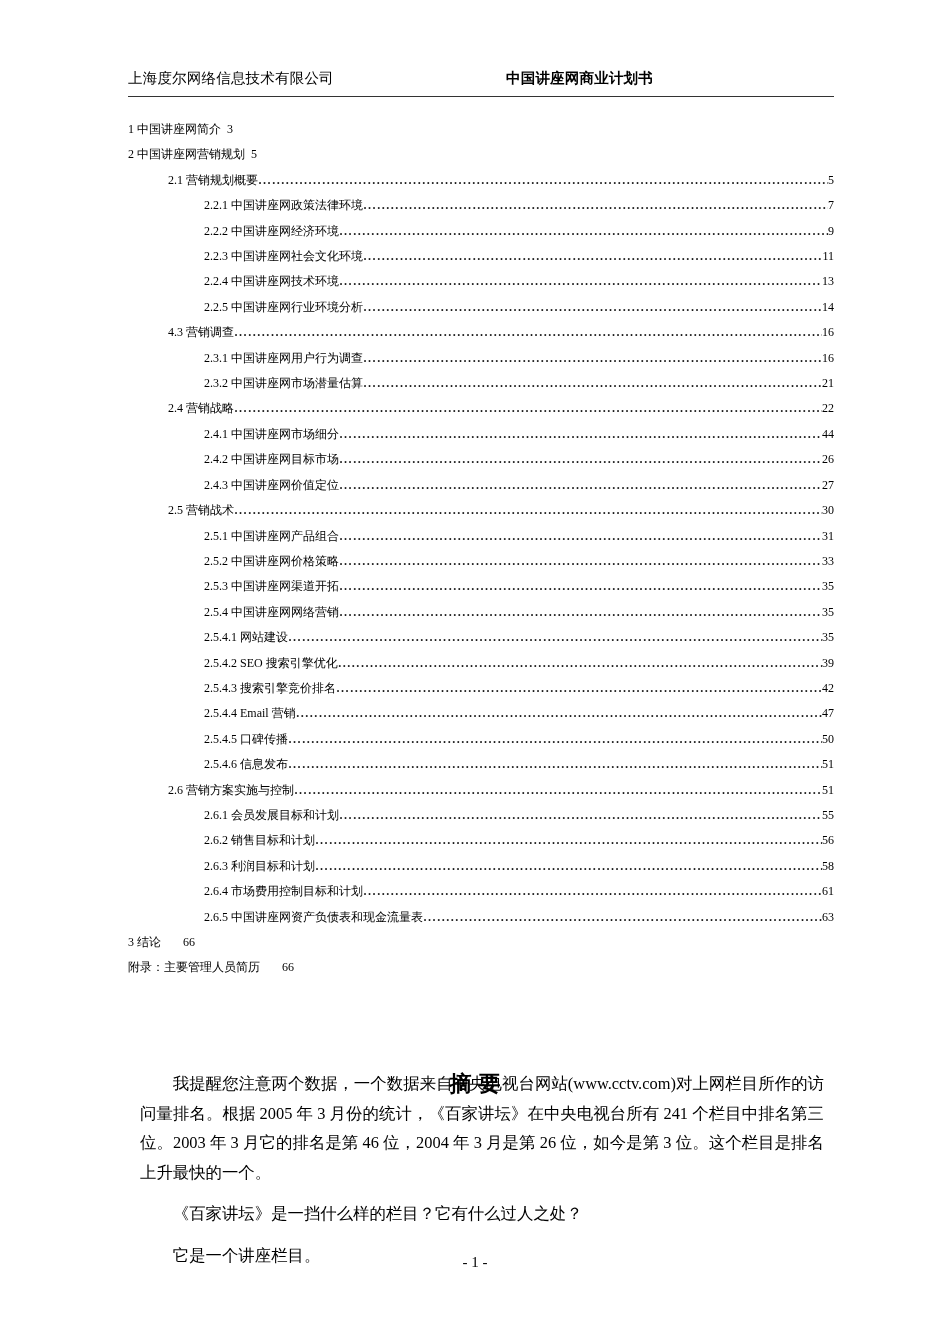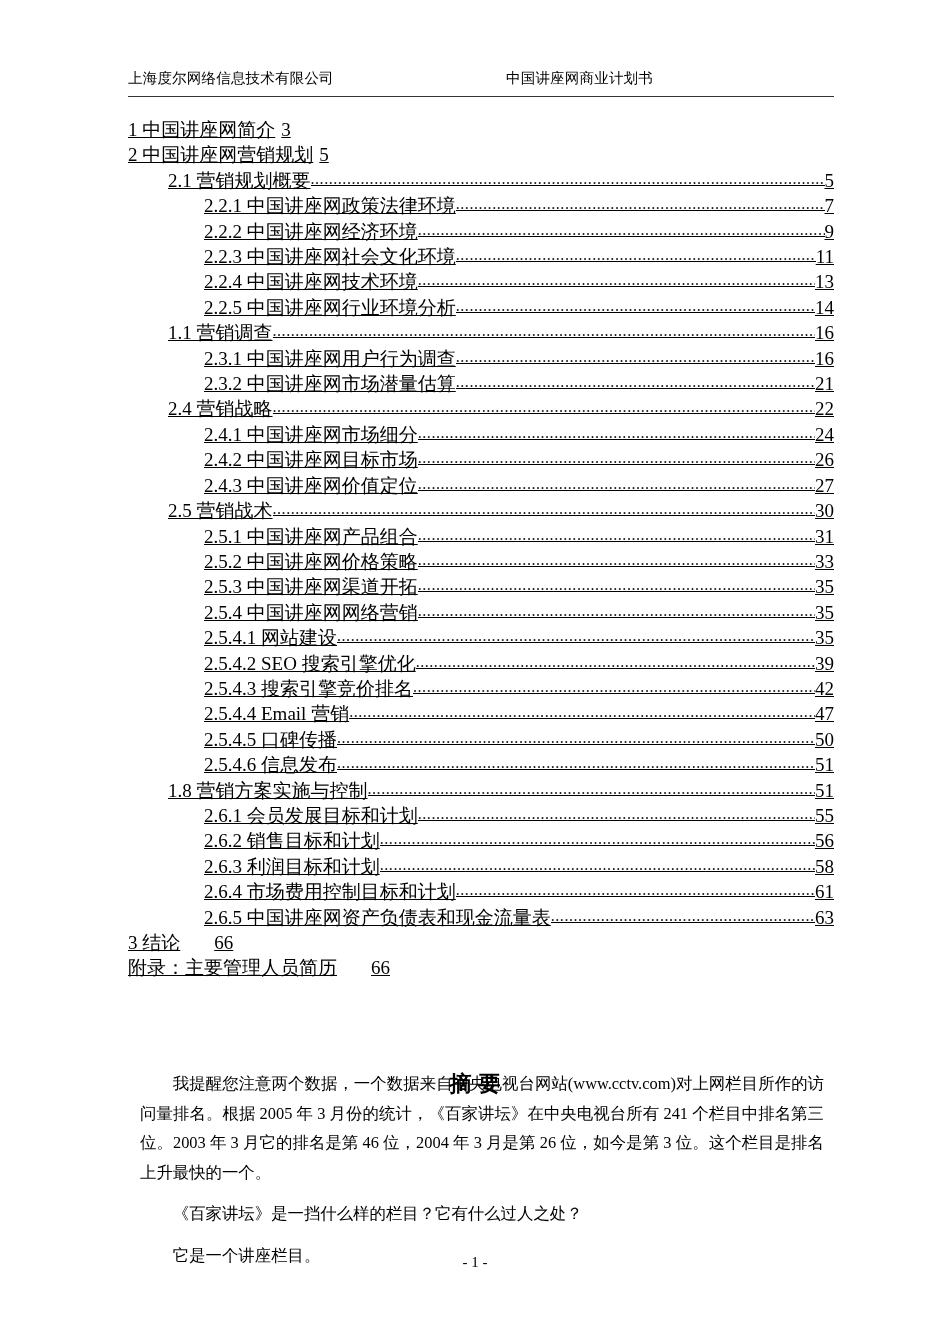--- a/index.html
+++ b/index.html
@@ -37,36 +37,36 @@
     line-height: 20px;
     letter-spacing: 0.2px;
   }
   .header-left {
     white-space: nowrap;
   }
   .header-right {
     position: absolute;
     left: 378px;
     white-space: nowrap;
+    font-weight: bold;
   }
 
   
   .toc {
     position: absolute;
     left: 128px;
     top: 117px;
     width: 706px;
   }
   .toc-row {
     display: flex;
     align-items: flex-end;
-    font-size: 19px;
+    font-size: 12px;
     line-height: 25.4px;
     white-space: nowrap;
-    text-decoration: underline;
   }
   .toc-row.lvl1 { padding-left: 0px; }
   .toc-row.lvl2 { padding-left: 40px; }
   .toc-row.lvl3 { padding-left: 76px; }
 
   .toc-label { flex: 0 0 auto; }
   .toc-dots {
     flex: 1 1 auto;
     overflow: hidden;
     margin: 0 0px;
@@ -80,21 +80,21 @@
     content: "........................................................................................................................................................................";
   }
   .toc-page {
     flex: 0 0 auto;
     text-align: right;
   }
   .toc-row.plain .toc-page {
     margin-left: 6px;
   }
   .toc-row.plain.gap .toc-page {
-    margin-left: 34px;
+    margin-left: 22px;
   }
 
   
   .abstract-title {
     position: absolute;
     left: 0;
     top: 1069px;
     width: 950px;
     text-align: center;
     font-size: 22px;
@@ -172,21 +172,21 @@
         <span class="toc-label">2.2.4 中国讲座网技术环境</span>
         <span class="toc-dots"></span>
         <span class="toc-page">13</span>
       </div>
       <div class="toc-row lvl3">
         <span class="toc-label">2.2.5 中国讲座网行业环境分析</span>
         <span class="toc-dots"></span>
         <span class="toc-page">14</span>
       </div>
       <div class="toc-row lvl2">
-        <span class="toc-label">1.1 营销调查</span>
+        <span class="toc-label">4.3 营销调查</span>
         <span class="toc-dots"></span>
         <span class="toc-page">16</span>
       </div>
       <div class="toc-row lvl3">
         <span class="toc-label">2.3.1 中国讲座网用户行为调查</span>
         <span class="toc-dots"></span>
         <span class="toc-page">16</span>
       </div>
       <div class="toc-row lvl3">
         <span class="toc-label">2.3.2 中国讲座网市场潜量估算</span>
@@ -194,21 +194,21 @@
         <span class="toc-page">21</span>
       </div>
       <div class="toc-row lvl2">
         <span class="toc-label">2.4 营销战略</span>
         <span class="toc-dots"></span>
         <span class="toc-page">22</span>
       </div>
       <div class="toc-row lvl3">
         <span class="toc-label">2.4.1 中国讲座网市场细分</span>
         <span class="toc-dots"></span>
-        <span class="toc-page">24</span>
+        <span class="toc-page">44</span>
       </div>
       <div class="toc-row lvl3">
         <span class="toc-label">2.4.2 中国讲座网目标市场</span>
         <span class="toc-dots"></span>
         <span class="toc-page">26</span>
       </div>
       <div class="toc-row lvl3">
         <span class="toc-label">2.4.3 中国讲座网价值定位</span>
         <span class="toc-dots"></span>
         <span class="toc-page">27</span>
@@ -262,21 +262,21 @@
         <span class="toc-label">2.5.4.5 口碑传播</span>
         <span class="toc-dots"></span>
         <span class="toc-page">50</span>
       </div>
       <div class="toc-row lvl3">
         <span class="toc-label">2.5.4.6 信息发布</span>
         <span class="toc-dots"></span>
         <span class="toc-page">51</span>
       </div>
       <div class="toc-row lvl2">
-        <span class="toc-label">1.8 营销方案实施与控制</span>
+        <span class="toc-label">2.6 营销方案实施与控制</span>
         <span class="toc-dots"></span>
         <span class="toc-page">51</span>
       </div>
       <div class="toc-row lvl3">
         <span class="toc-label">2.6.1 会员发展目标和计划</span>
         <span class="toc-dots"></span>
         <span class="toc-page">55</span>
       </div>
       <div class="toc-row lvl3">
         <span class="toc-label">2.6.2 销售目标和计划</span>

